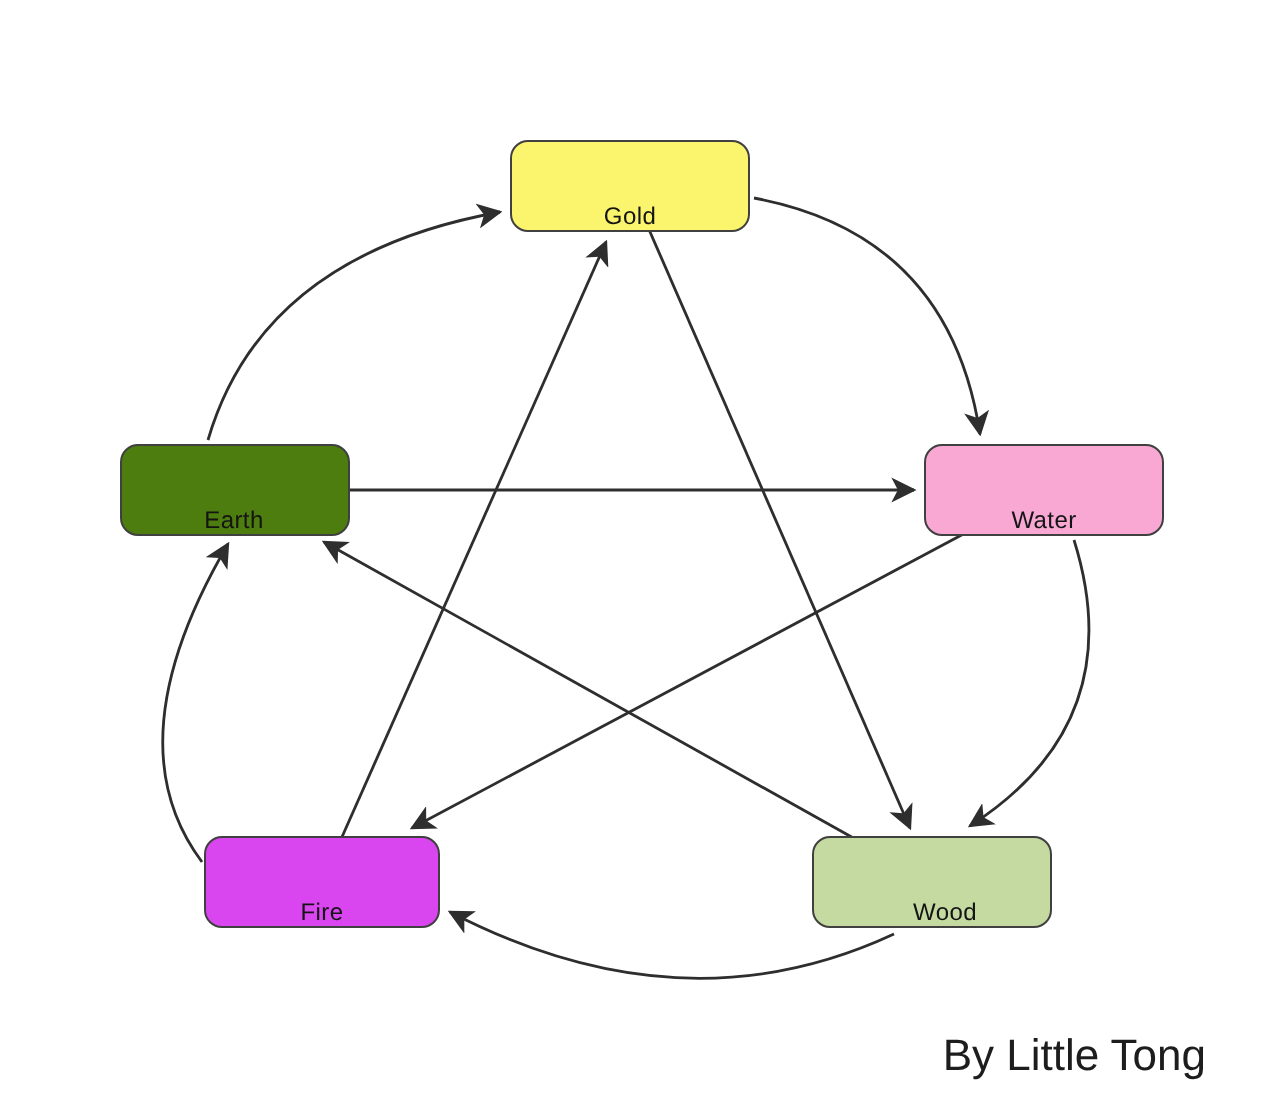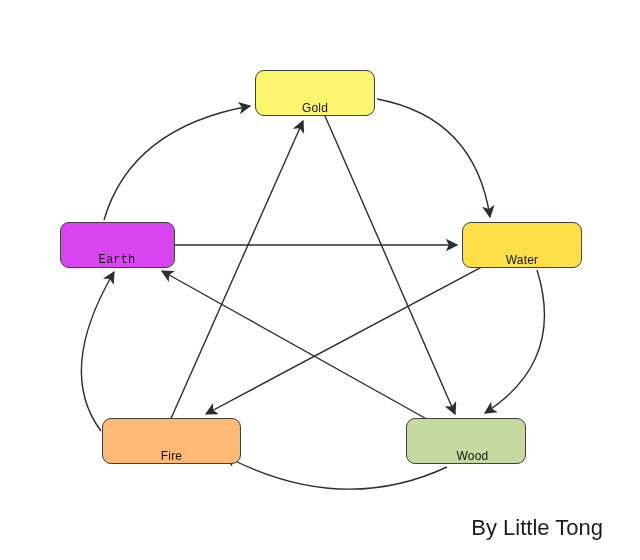--- a/index.html
+++ b/index.html
@@ -38,28 +38,28 @@
         <path d="M447,467 Q341.2008647070186,516.2535478877788 225,456" class="edge" stroke="#2e2e2e" marker-end="url(#arrow)"></path>
         <path d="M101,431 Q56.04723933331291,370.9322777814804 114,272" class="edge" stroke="#2e2e2e" marker-end="url(#arrow)"></path>
         <path d="M104,220 Q131.11262805961218,127.52678339360091 250,106" class="edge" stroke="#2e2e2e" marker-end="url(#arrow)"></path>
       </g>
   </svg>
 
   <div id="node-layer">
       <div class="node" style="left: 255px; top: 70px; width: 120px; height: 46px; background: rgb(251, 244, 109);">
         <span>Gold</span>
       </div>
-      <div class="node" style="left: 462px; top: 222px; width: 120px; height: 46px; background: #fde047;">
+      <div class="node" style="left: 462px; top: 222px; width: 120px; height: 46px; background: #f9a8d4;">
         <span>Water</span>
       </div>
       <div class="node" style="left: 406px; top: 418px; width: 120px; height: 46px; background: rgb(197, 218, 160); padding-left: 13px;">
         <span>Wood</span>
       </div>
-      <div class="node" style="left: 102px; top: 418px; width: 139px; height: 46px; background: #fdba74;">
+      <div class="node" style="left: 102px; top: 418px; width: 118px; height: 46px; background: #d946ef;">
         <span>Fire</span>
       </div>
-      <div class="node" style="left: 59.5px; top: 222px; width: 115px; height: 46px; background: #d946ef; font-family: Liberation Mono, monospace;">
+      <div class="node" style="left: 59.5px; top: 222px; width: 115px; height: 46px; background: #4d7c0f;">
         <span>Earth</span>
       </div>
     </div>
 
   <div class="credit">By Little Tong</div>
 </div>
 
 </body></html>

